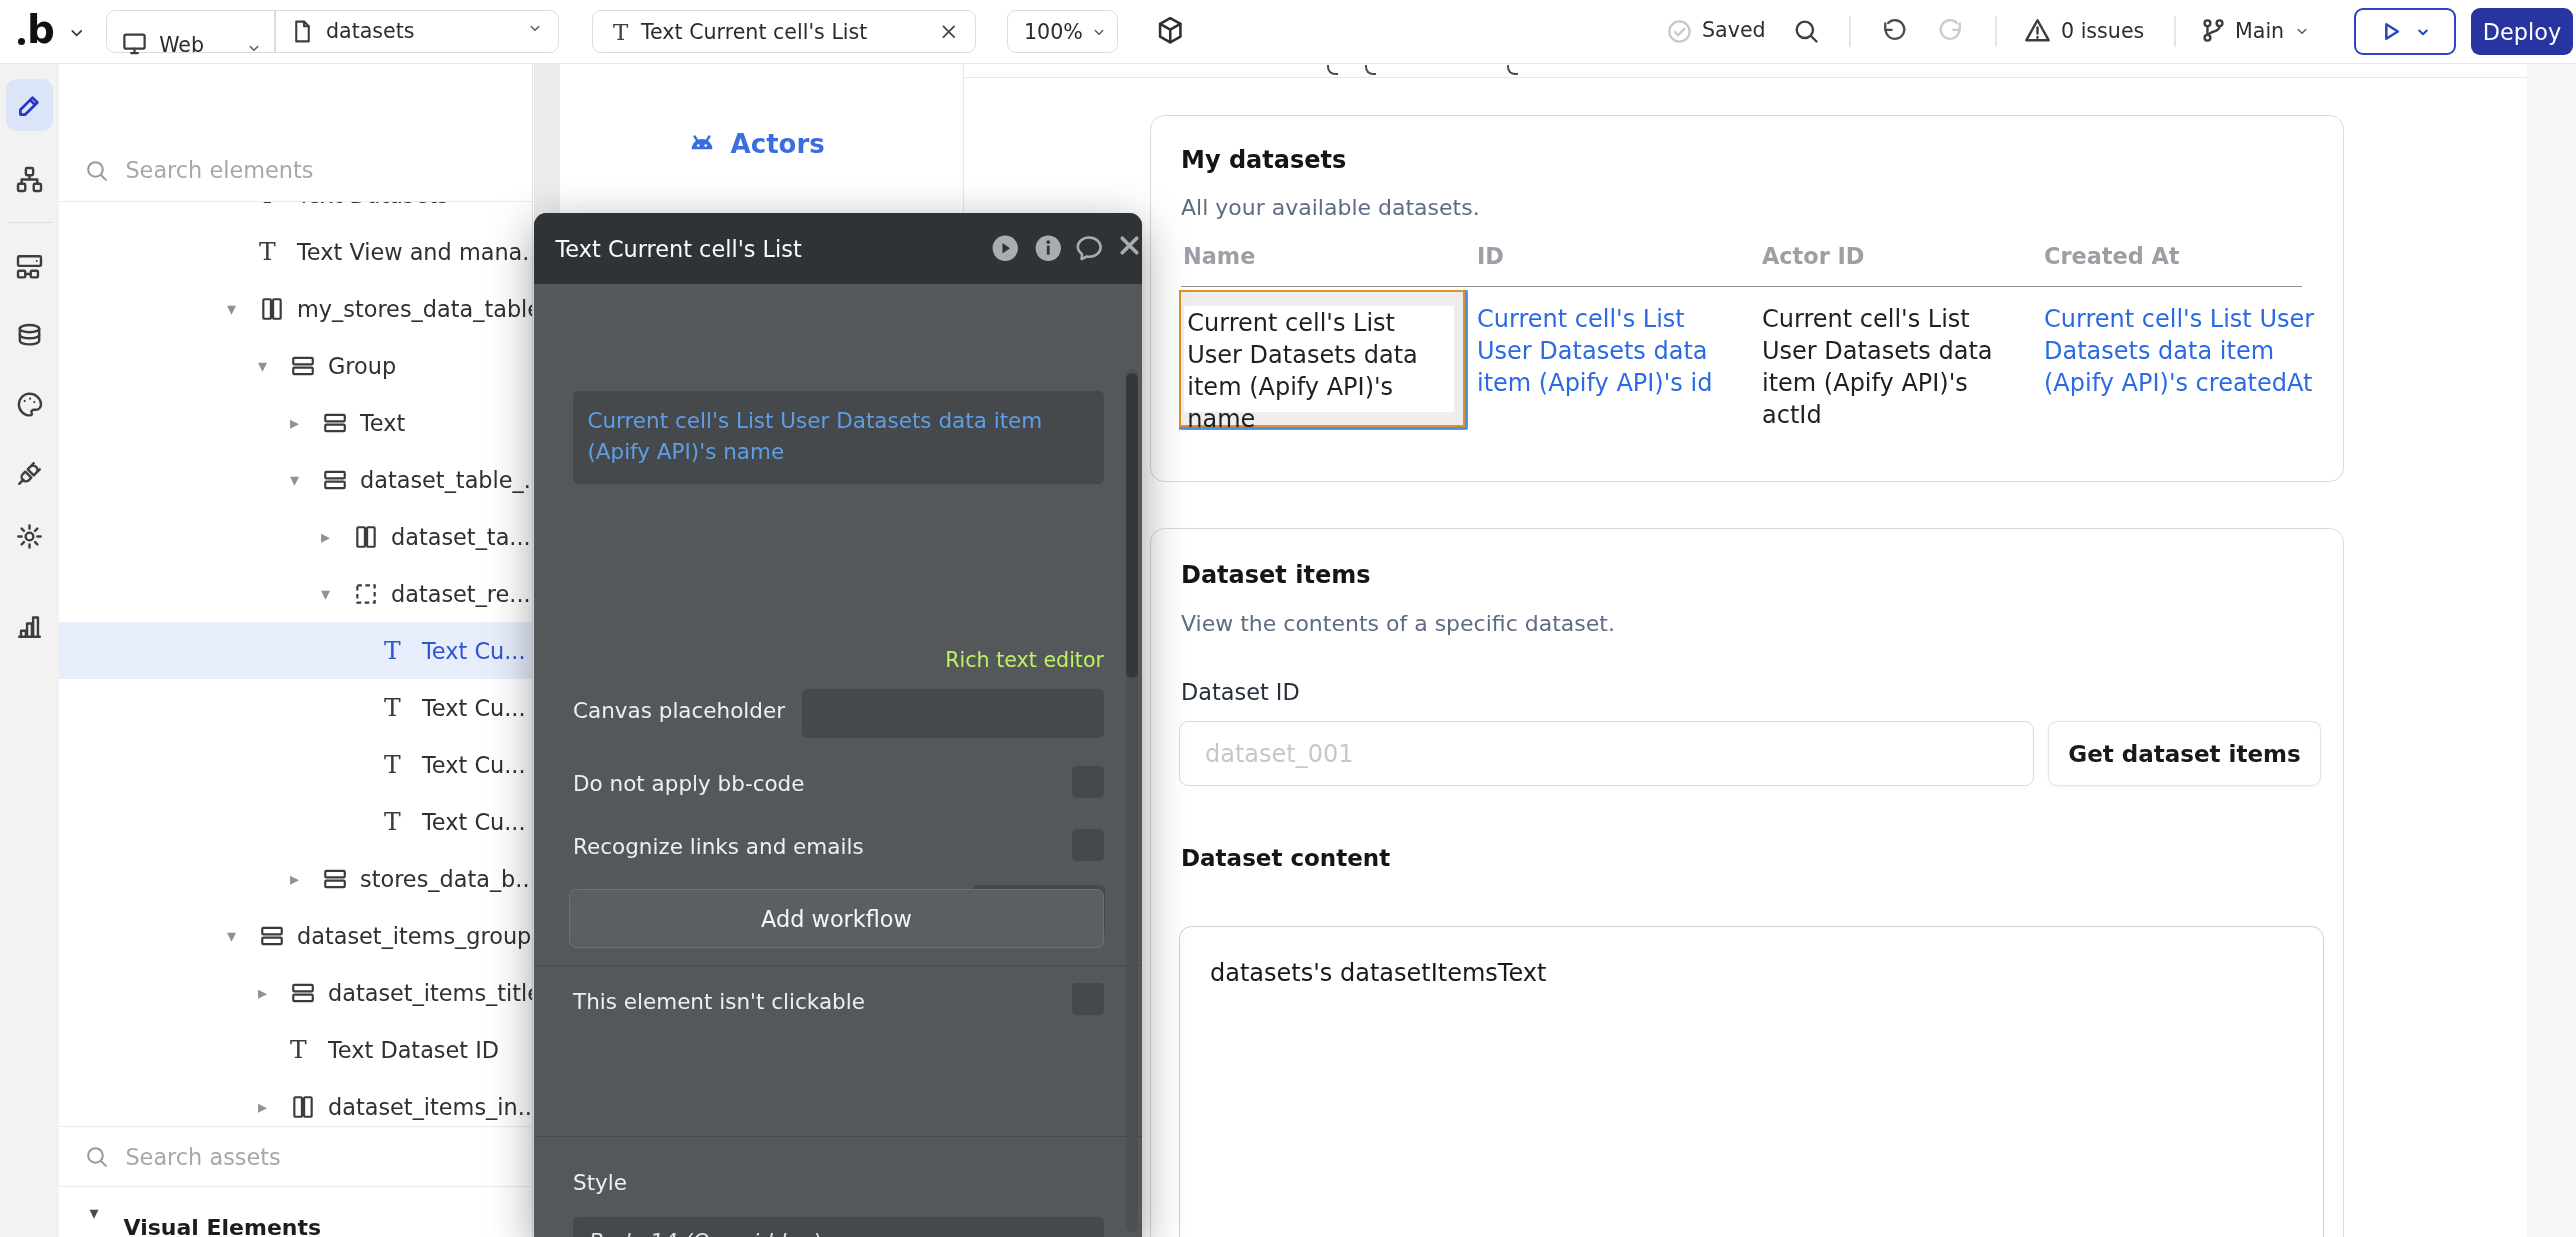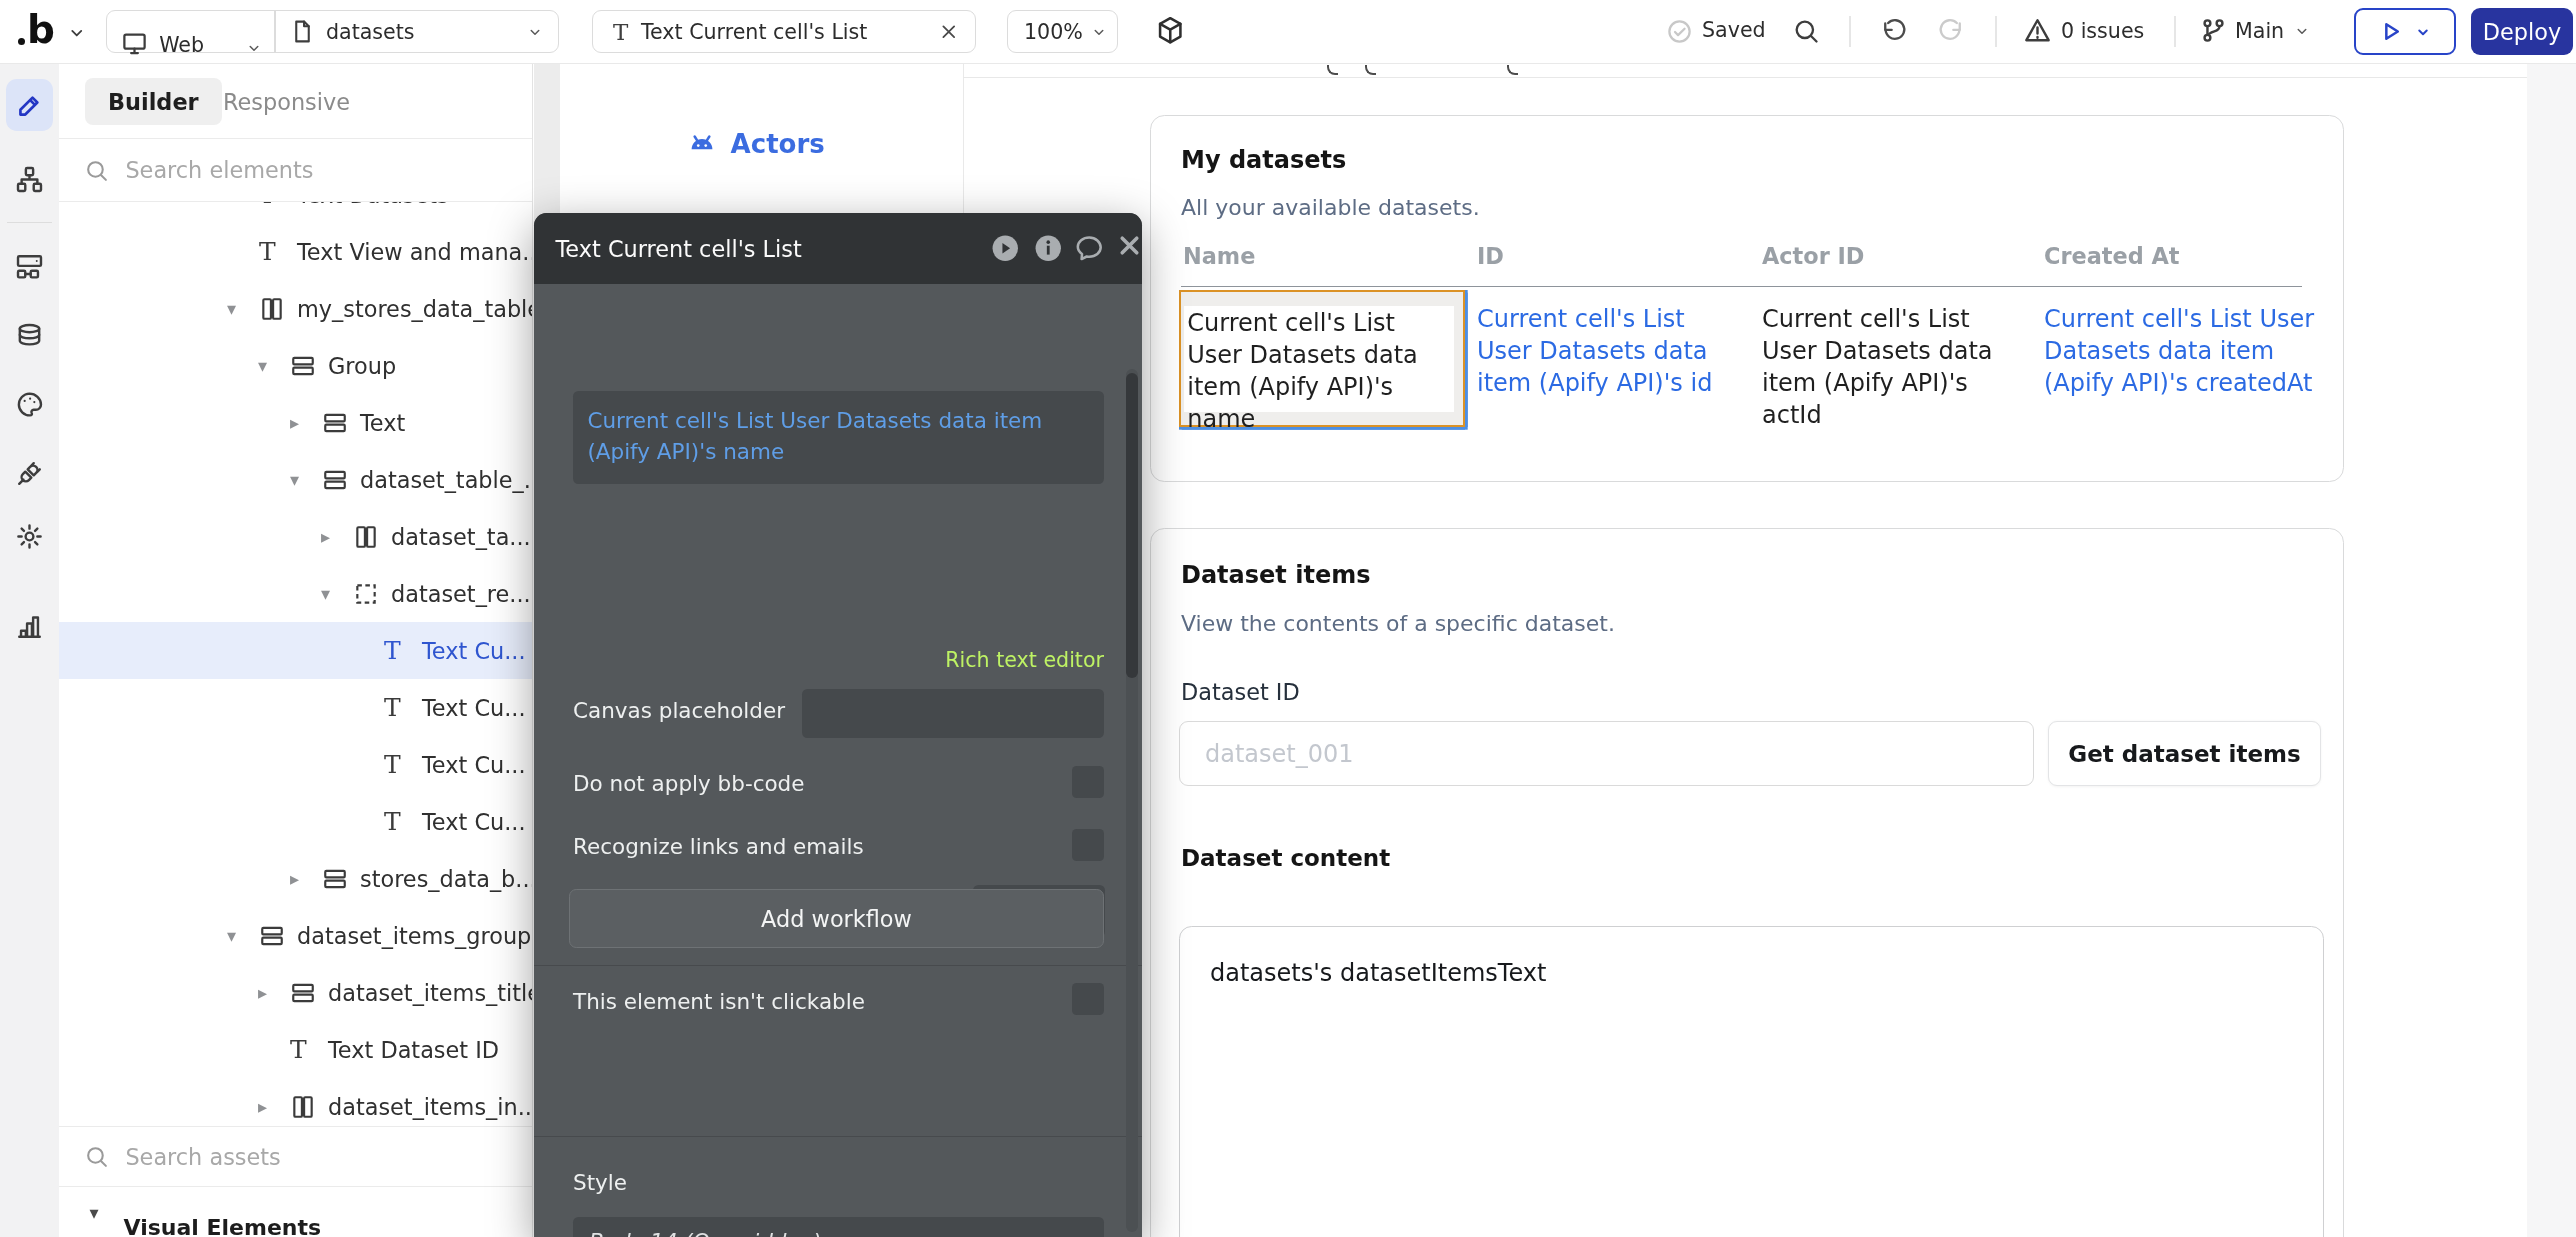--- a/index.html
+++ b/index.html
@@ -129,21 +129,21 @@
           </svg>
       </span>
       <span class="pill-label" style="margin-left:10.8px;">Web</span>
       <span style="margin-left:auto;margin-right:10.8px;">
         <svg width="18" height="18" viewBox="0 0 24 24" class="ico" style="stroke:#5a5a5a;">
             <path d="M7 10l5 5 5-5"></path>
           </svg>
       </span>
     </div>
     <div style="width:1.8px;height:43px;background:#dcdcdc;"></div>
-    <div style="display:flex;align-items:center;flex:1;">
+    <div style="display:flex;align-items:flex-start;flex:1;">
       <span style="margin-left:14.4px;">
         <svg width="25" height="25" viewBox="0 0 24 24" class="ico">
             <path d="M6 2.5h7.5L18 7v14.5H6z"></path>
             <path d="M13.5 2.5V7H18"></path>
           </svg>
       </span>
       <span class="pill-label" style="margin-left:10.8px;">datasets</span>
       <span style="margin-left:auto;margin-right:14.4px;">
         <svg width="18" height="18" viewBox="0 0 24 24" class="ico" style="stroke:#5a5a5a;">
             <path d="M7 10l5 5 5-5"></path>
@@ -303,24 +303,20 @@
   </div>
   <div class="abs rail-ic" style="top:549px;">
     <svg viewBox="0 0 24 24" class="ico">
         <path d="M3.5 20.5h17"></path>
         <path d="M5 20.5v-5h4v5M10 20.5V9.5h4v11M15 20.5V4.5h4v16"></path>
       </svg>
   </div>
 </div>
 
 <div id="explorer" class="abs">
-  <div class="exp-row" id="exp-tabs">
-    <div class="abs" id="tab-builder">Builder</div>
-    <div class="abs" id="tab-responsive">Responsive</div>
-  </div>
   <div class="exp-row" id="exp-search">
     <span class="search-ic">
       <svg width="25" height="25" viewBox="0 0 24 24" class="ico" style="stroke:#9a9a9a;">
           <circle cx="11" cy="11" r="7"></circle>
           <path d="M16.5 16.5L21 21"></path>
         </svg>
     </span>
     <input class="search-input" placeholder="Search elements" style="">
   </div>
   <div id="treeview">

